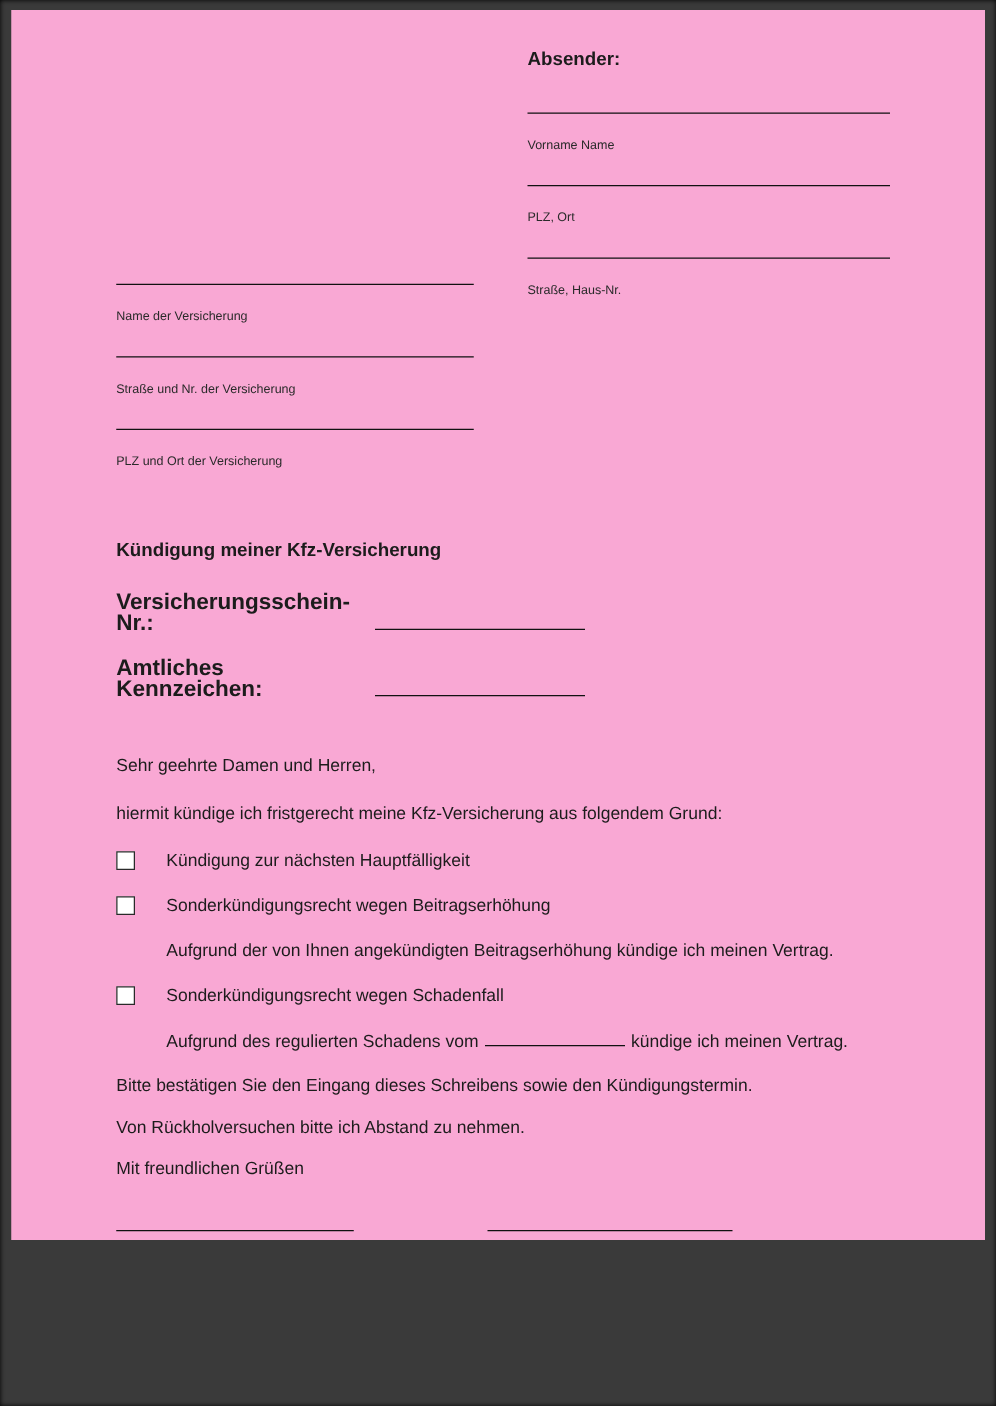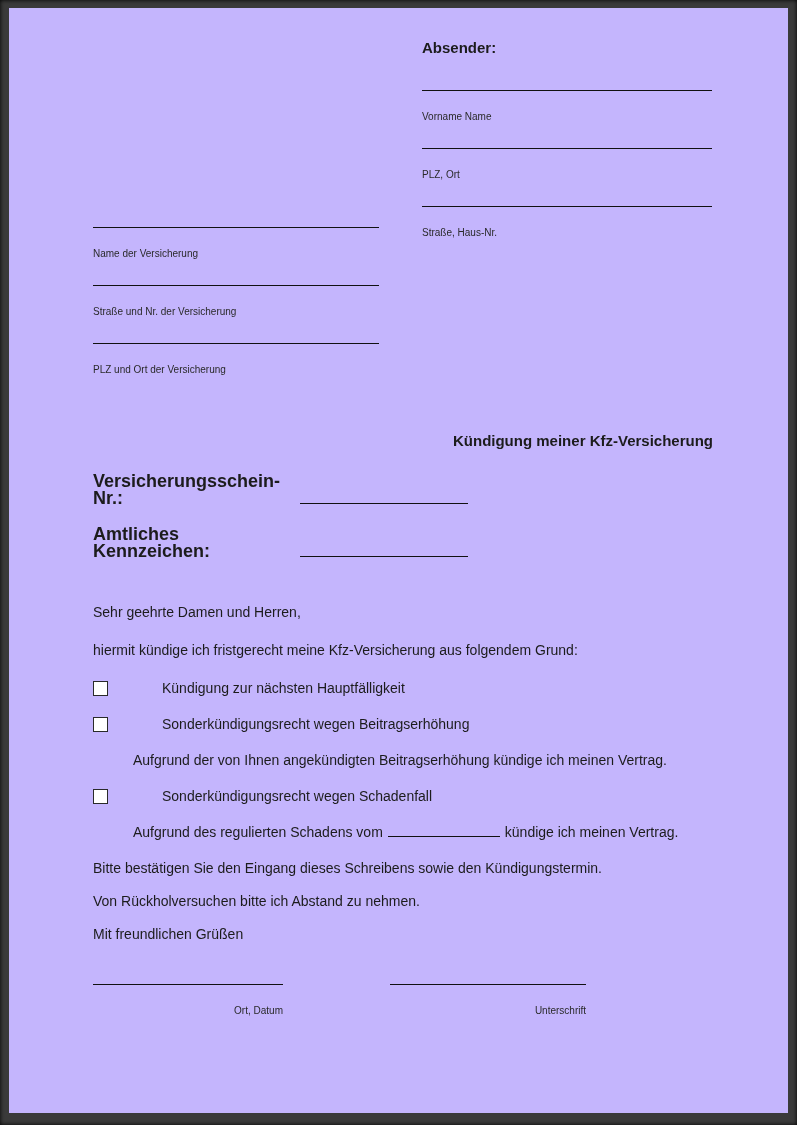--- a/index.html
+++ b/index.html
@@ -11,22 +11,22 @@
   .frame {
     width: 797px;
     height: 1125px;
     background: #3a3a3a;
     position: relative;
     box-shadow: inset 0 0 4px #000;
   }
   .page {
     position: absolute;
     left: 9px; top: 8px;
-    width: 779px; height: 1105px;
-    background: #c4b5fd;
+    width: 779px; height: 984px;
+    background: #f9a8d4;
     overflow: hidden;
     padding-left: 12px;
   }
 
   
   .line {
     border-bottom: 1px solid #111;
     height: 0;
   }
   .field-label {
@@ -67,39 +67,37 @@
     position: absolute;
     left: 84px; top: 424px;
     width: 620px;
     font-size: 14px;
     line-height: 17px;
   }
   .subject {
     font-size: 15px;
     font-weight: bold;
     margin-bottom: 24px;
-    text-align: right;
   }
   .ref-row { margin-bottom: 18px; }
   .ref-row.last { margin-bottom: 43px; }
   .ref-label {
     display: inline-block;
     width: 207px;
     font-size: 18px;
     font-weight: bold;
   }
   .ref-row .inline-line { width: 168px; }
 
   .para { margin-bottom: 21px; margin-top: 12px; }
 
   .option-row {
     display: flex;
     align-items: center;
     margin-bottom: 19px;
-    gap: 29px;
   }
   .checkbox {
     display: inline-block;
     width: 15px; height: 15px;
     border: 1.5px solid #2a2a2a;
     background: #fff;
     margin-right: 25px;
     flex: 0 0 auto;
   }
   .option-note {

